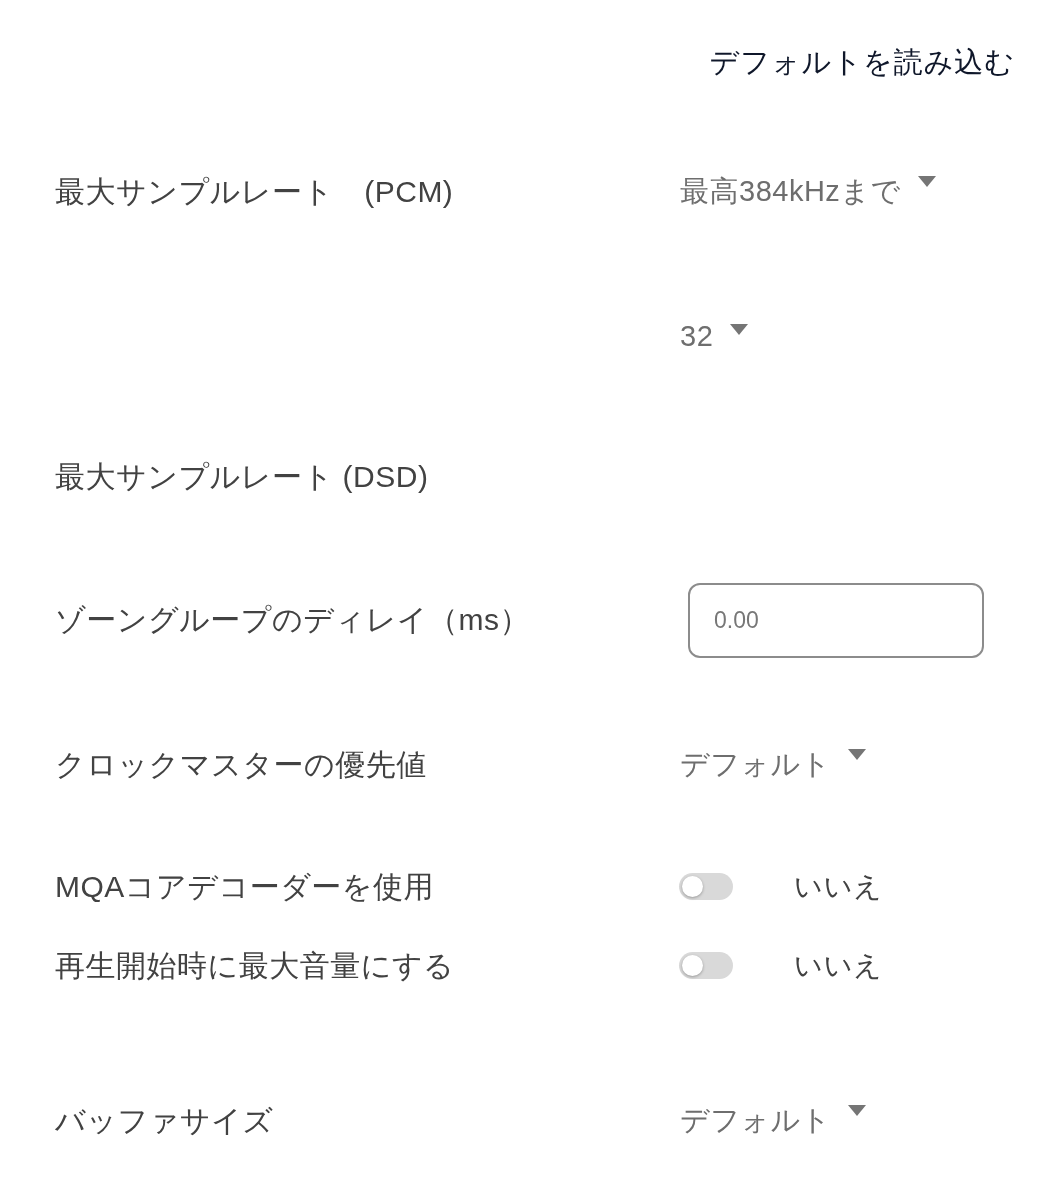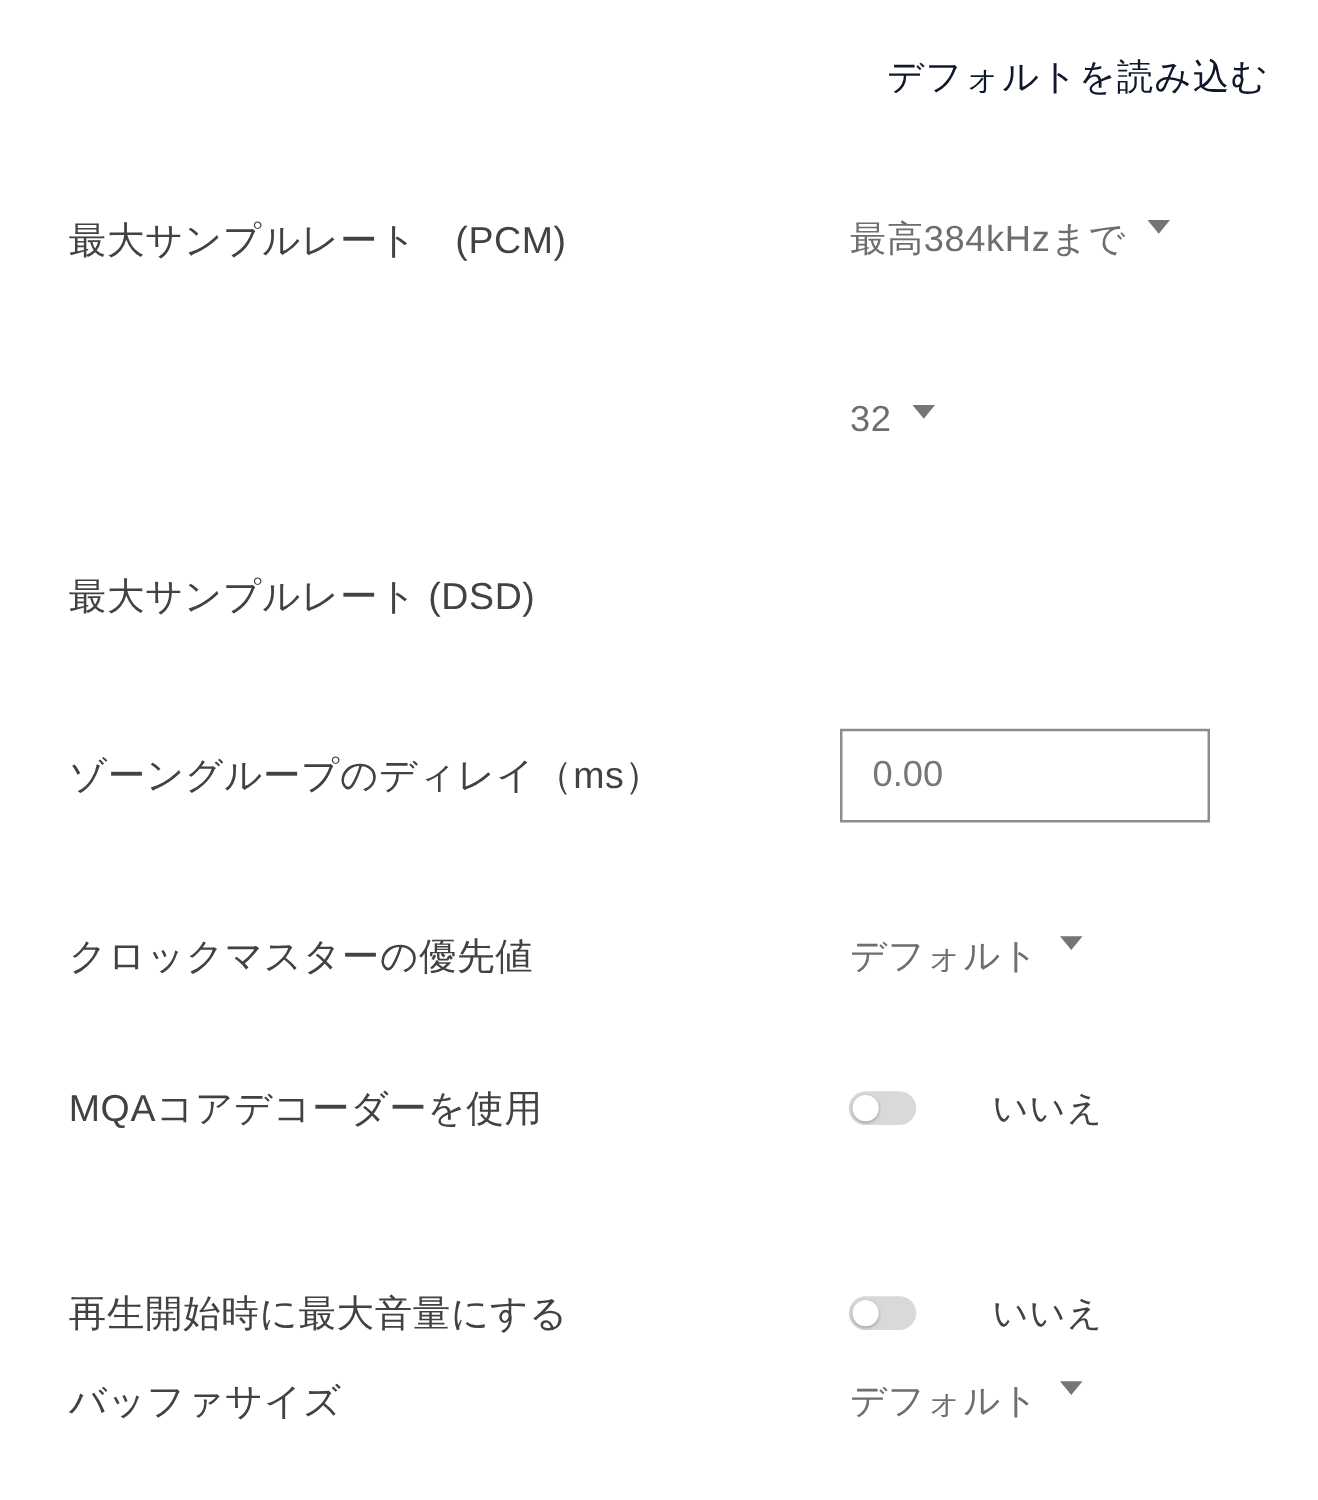--- a/index.html
+++ b/index.html
@@ -37,26 +37,26 @@
     letter-spacing:0.5px;white-space:nowrap;
     cursor:pointer;
   }
   .caret{
     width:0;height:0;margin-left:17px;margin-top:4px;
     border-left:9px solid transparent;
     border-right:9px solid transparent;
     border-top:11px solid #757575;
   }
   .row-input{
-    position:absolute;left:672px;top:0;
+    position:absolute;left:688px;top:0;
     width:268px;height:71px;
-    border:2px solid #8c8c8c;border-radius:0;
+    border:2px solid #8c8c8c;border-radius:12px;
     padding:0 0 0 24px;
     font-family:"Liberation Sans","DejaVu Sans",sans-serif;
-    font-size:29px;color:#777777;
+    font-size:23px;color:#777777;
     outline:none;background:#ffffff;
   }
   .toggle{
     position:absolute;left:679px;
     width:54px;height:27px;border-radius:14px;
     background:#d9d9d9;cursor:pointer;
   }
   .toggle-knob{
     position:absolute;left:3px;top:3px;
     width:21px;height:21px;border-radius:50%;
@@ -108,21 +108,21 @@
   </div>
 
   <div class="row" style="top:867px;">
     <span class="row-label">MQAコアデコーダーを使用</span>
     <span class="toggle" style="top:6px;">
       <span class="toggle-knob"></span>
     </span>
     <span class="toggle-state">いいえ</span>
   </div>
 
-  <div class="row" style="top:1031px;">
+  <div class="row" style="top:946px;">
     <span class="row-label">再生開始時に最大音量にする</span>
     <span class="toggle" style="top:6px;">
       <span class="toggle-knob"></span>
     </span>
     <span class="toggle-state">いいえ</span>
   </div>
 
   <div class="row" style="top:1101px;">
     <span class="row-label">バッファサイズ</span>
     <span class="row-value">

